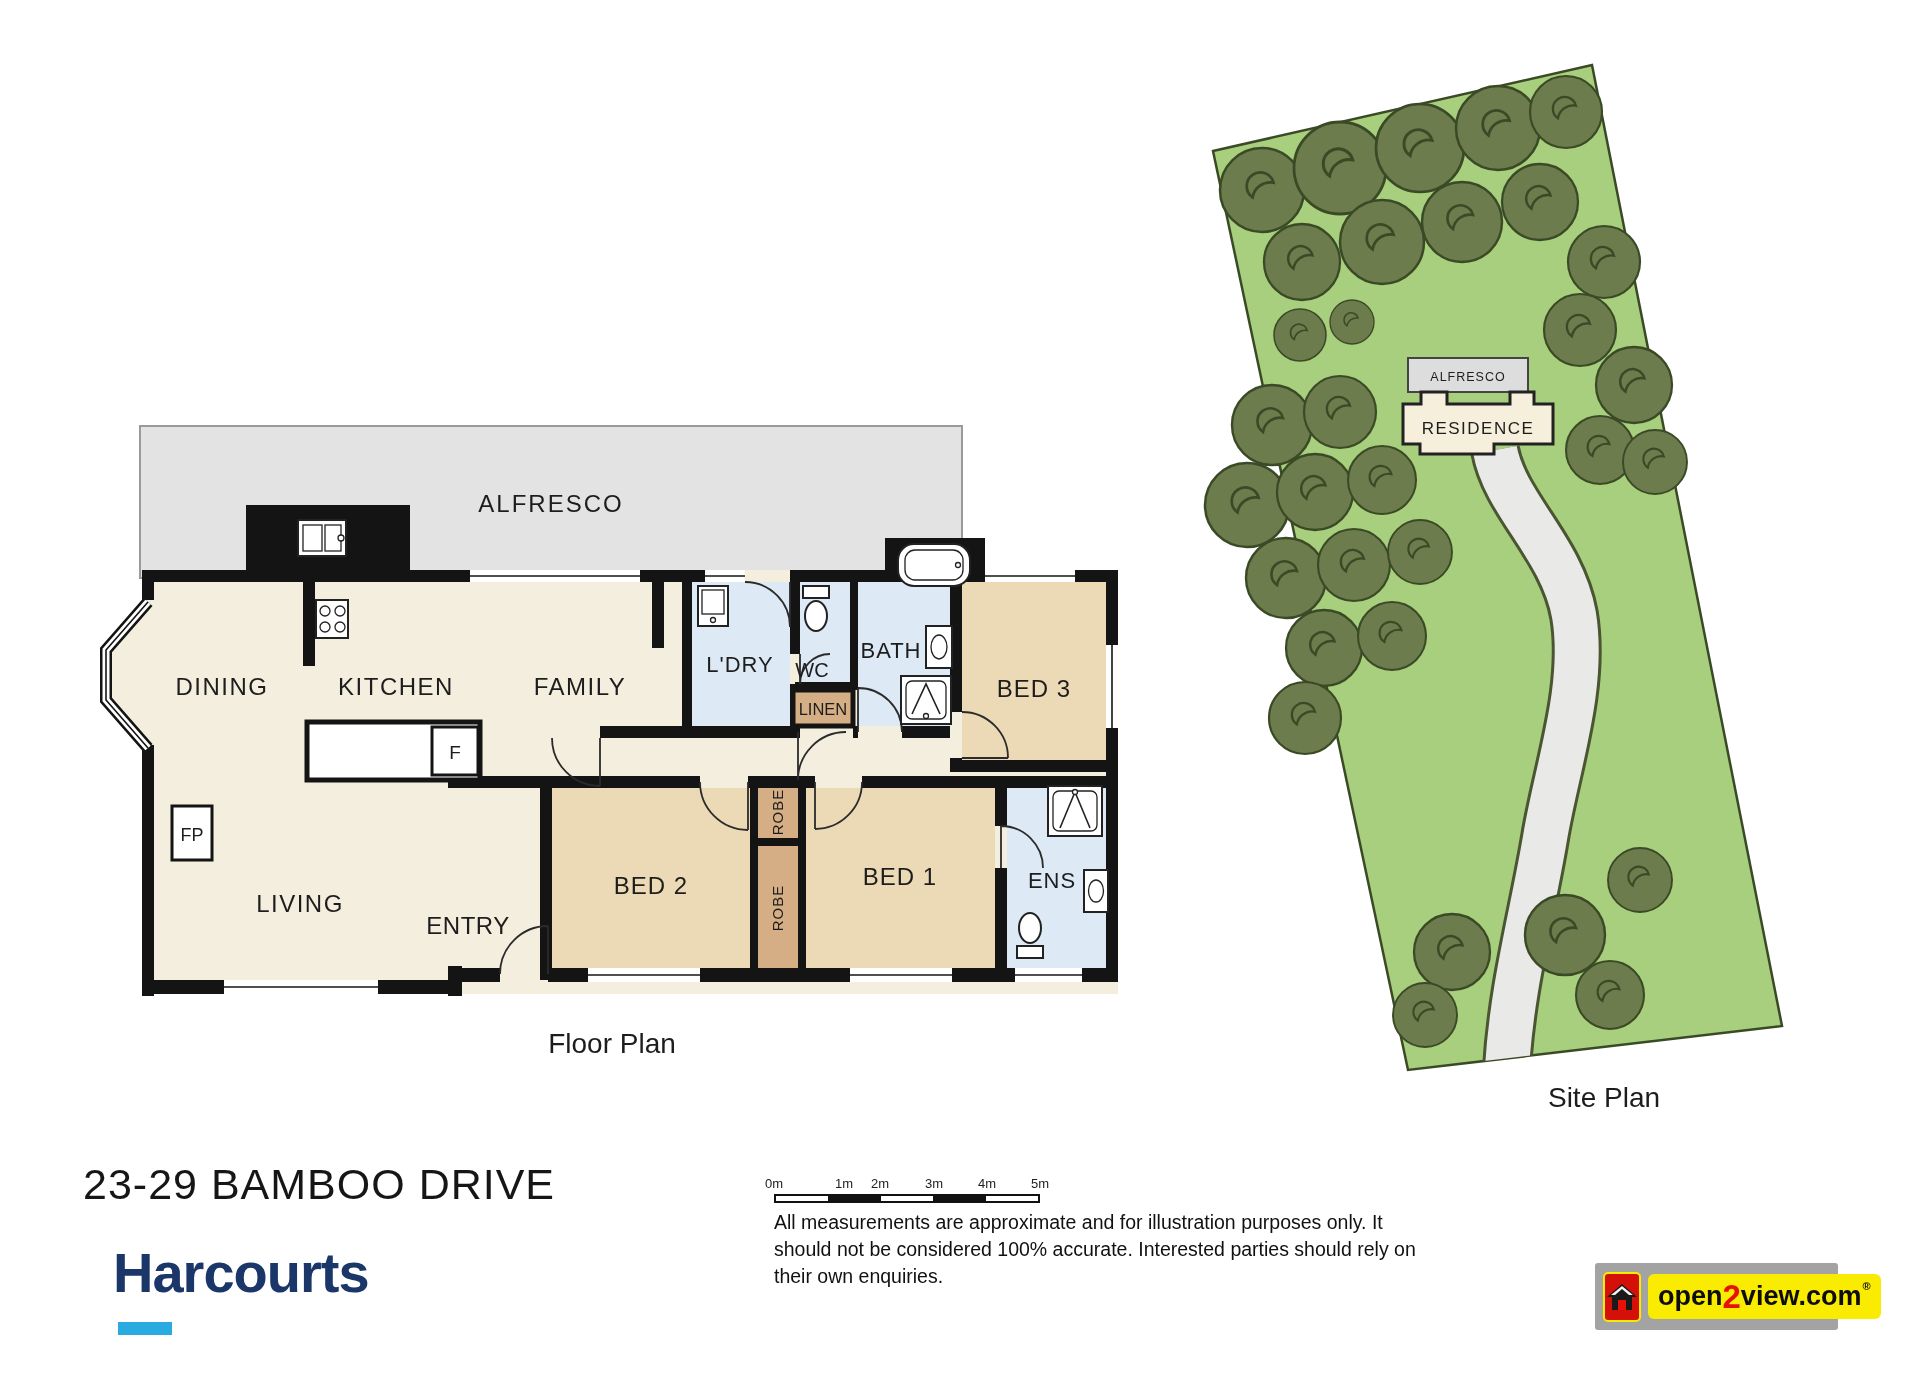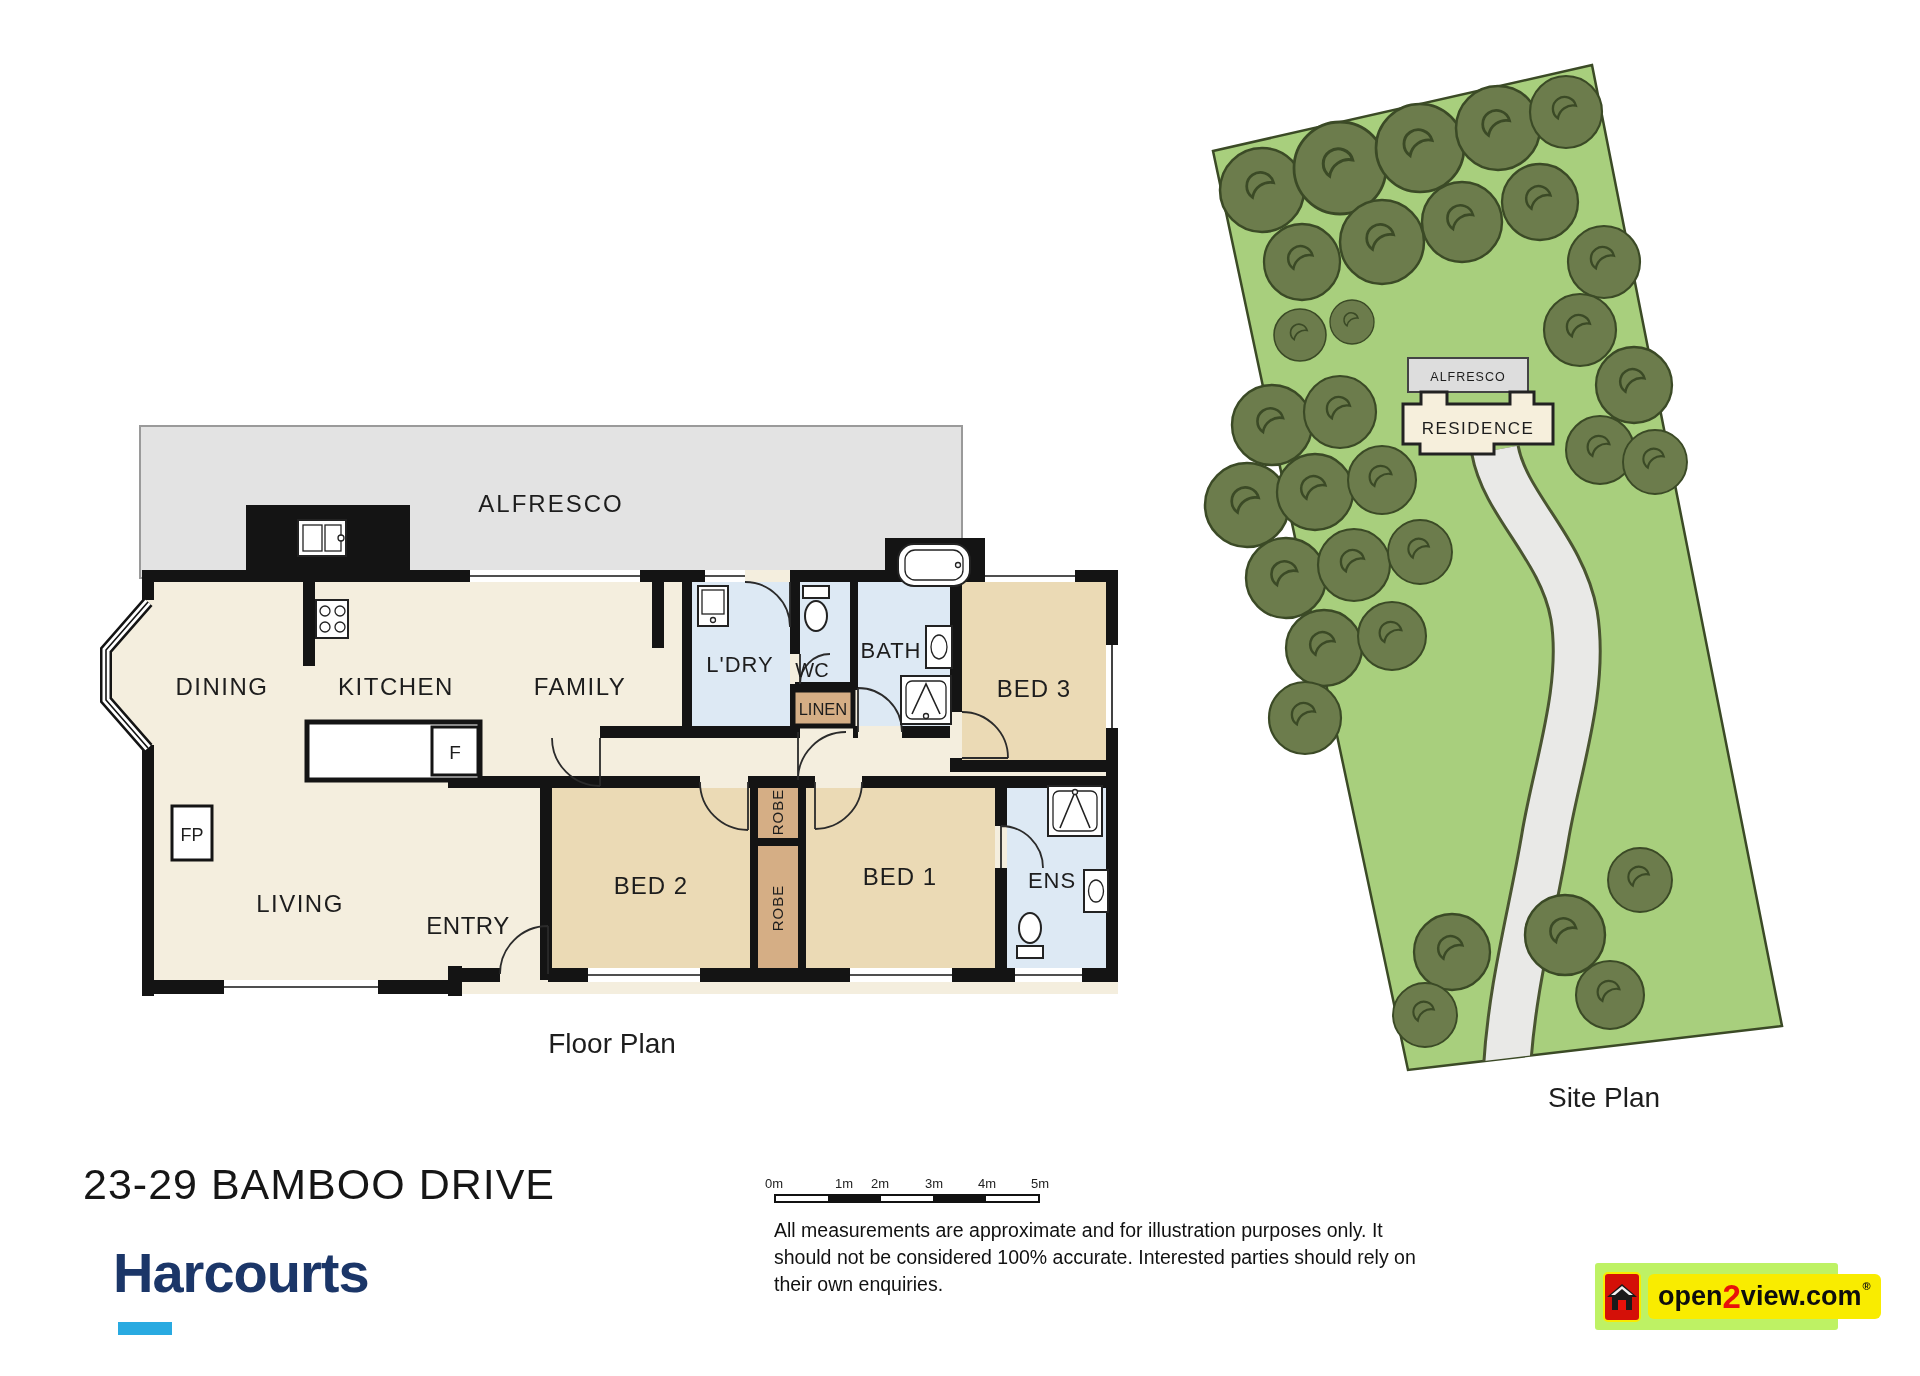--- a/index.html
+++ b/index.html
@@ -19,22 +19,22 @@
   .harcourts{position:absolute;left:113px;top:1240px;font-size:56px;font-weight:bold;color:#1b3668;letter-spacing:-1px;}
   .harcourts-bar{position:absolute;left:118px;top:1322px;width:54px;height:13px;background:#29aae1;}
   .scale-wrap{position:absolute;left:774px;top:1176px;width:660px;color:#111;}
   .ticks{position:relative;height:16px;width:220px;}
   .ticks span{position:absolute;top:0;transform:translateX(-50%);font-size:13px;color:#222;}
   .bar{width:266px;height:9px;border:2px solid #111;display:flex;box-sizing:border-box;margin-top:2px;}
   .bar i{flex:1;}
   .bar i:nth-child(odd){background:#fff;}
   .bar i:nth-child(even){background:#111;}
   .scale-head{margin-top:12px;font-size:29px;letter-spacing:0.5px;color:#0d0d0d;}
-  .disclaimer{margin-top:14px;font-size:19.5px;line-height:27px;color:#111;}
-  .o2v{position:absolute;left:1595px;top:1263px;width:243px;height:67px;background:#bef264;border-radius:3px;display:flex;align-items:center;}
+  .disclaimer{margin-top:6px;font-size:19.5px;line-height:27px;color:#111;}
+  .o2v{position:absolute;left:1595px;top:1263px;width:243px;height:67px;background:#a3a3a3;border-radius:3px;display:flex;align-items:center;}
   .o2v-house{width:46px;height:46px;background:#d41008;border:2px solid #f9ec00;border-radius:5px;margin-left:8px;display:flex;align-items:center;justify-content:center;}
   .o2v-pill{background:#f9ec00;border-radius:6px;height:45px;margin-left:7px;padding:0 10px;display:flex;align-items:center;font-weight:bold;}
   .o2v-pill .b{color:#0d0d0d;font-size:27px;}
   .o2v-pill .r{color:#e8110a;font-size:33px;line-height:27px;}
   .o2v-pill sup{color:#0d0d0d;font-size:11px;margin-left:1px;align-self:flex-start;margin-top:6px;}
 </style>
 </head>
 <body>
 
 <svg class="plan-svg" width="1920" height="1376" viewBox="0 0 1920 1376">

